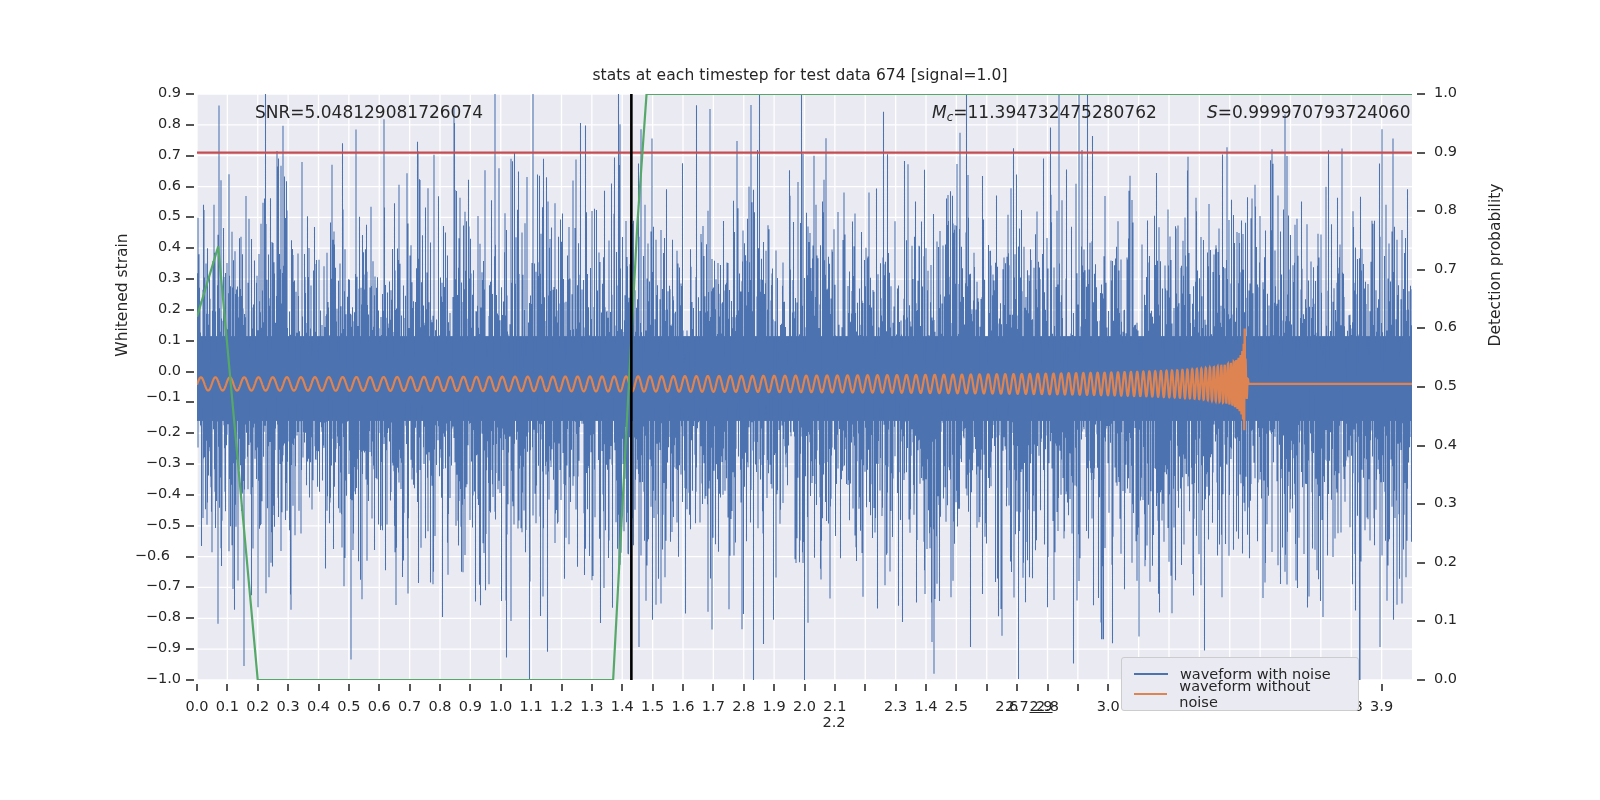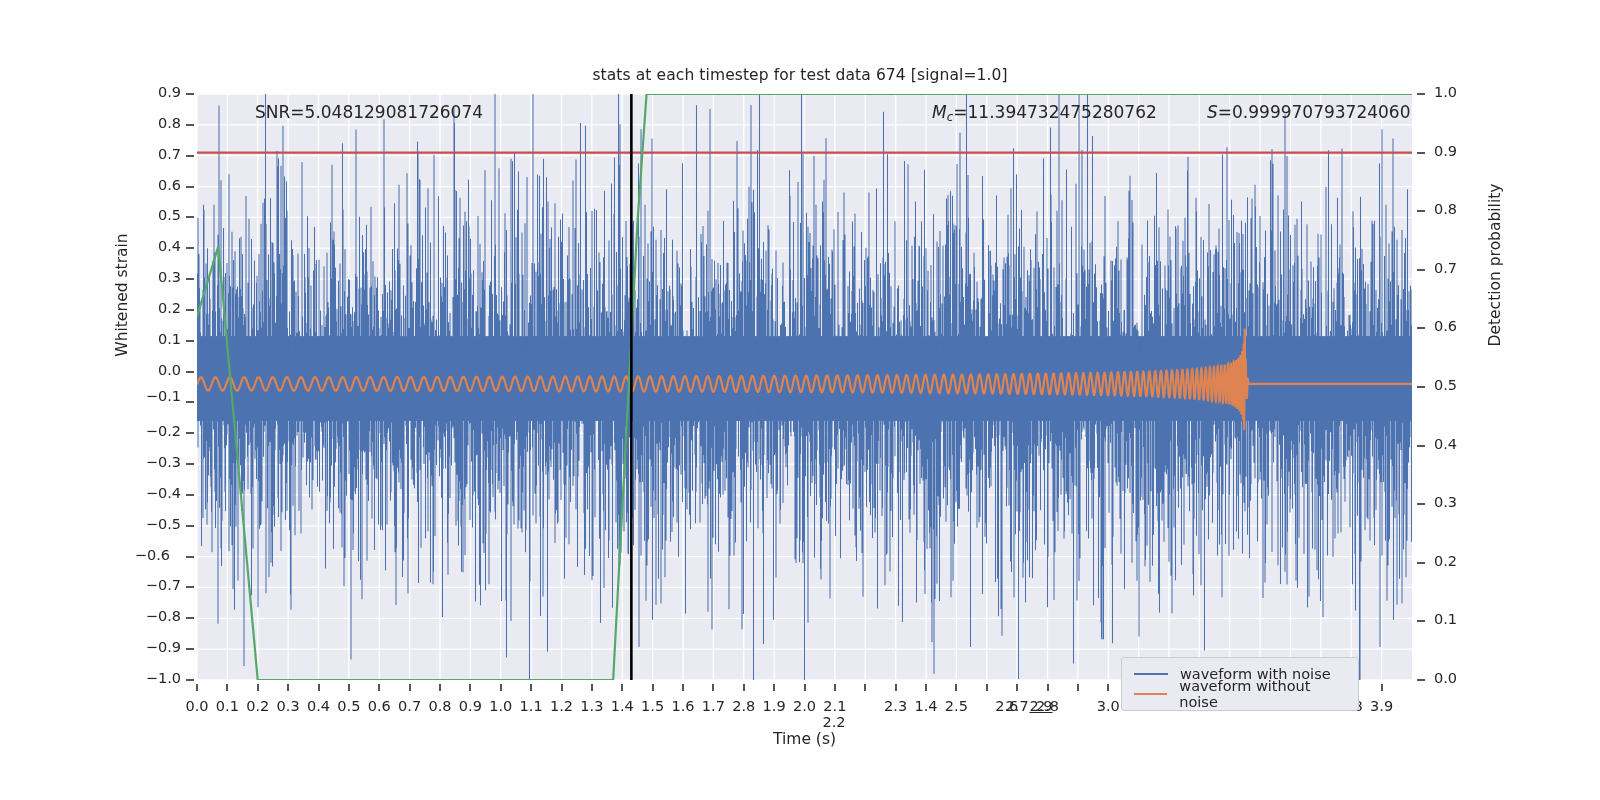--- a/index.html
+++ b/index.html
@@ -98,21 +98,20 @@
 </style>
 </head>
 <body>
 
 <div id="figure">
 
   <div id="chart-title">stats at each timestep for test data 674 [signal=1.0]</div>
 
   <div id="ylabel-left">Whitened strain</div>
   <div id="ylabel-right">Detection probability</div>
-  <div id="xlabel">Time (s)</div>
 
   <div id="ticks-left">
       <div class="ytick-left" style="left: 125px; top: 84px; width: 56px;">0.9</div>
       <div class="tickmark" style="left: 186px; top: 93px; width: 8px; height: 2px;"></div>
       <div class="ytick-left" style="left: 125px; top: 114.842px; width: 56px;">0.8</div>
       <div class="tickmark" style="left: 186px; top: 123.842px; width: 8px; height: 2px;"></div>
       <div class="ytick-left" style="left: 125px; top: 145.684px; width: 56px;">0.7</div>
       <div class="tickmark" style="left: 186px; top: 154.684px; width: 8px; height: 2px;"></div>
       <div class="ytick-left" style="left: 125px; top: 176.526px; width: 56px;">0.6</div>
       <div class="tickmark" style="left: 186px; top: 185.526px; width: 8px; height: 2px;"></div>

